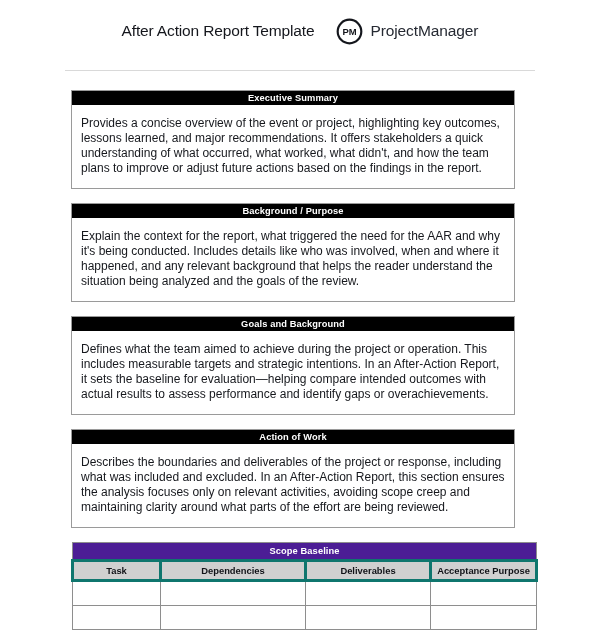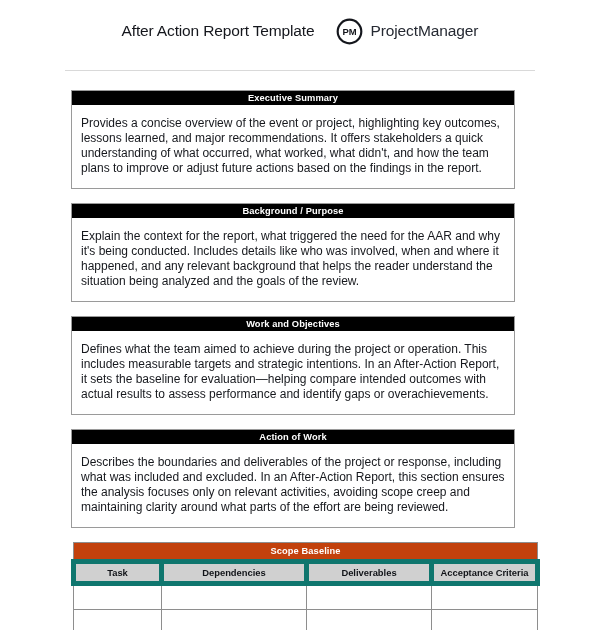--- a/index.html
+++ b/index.html
@@ -98,39 +98,39 @@
     line-height: 15px;
     color: #16181d;
     text-align: left;
   }
   table.scope-table {
     border-collapse: collapse;
     width: 464px;
     table-layout: fixed;
   }
   table.scope-table .tbl-title {
-    background: #c2410c;
+    background: #4c1d95;
     color: #ffffff;
     font-size: 9.3px;
     font-weight: 700;
     text-align: center;
     height: 14px;
     line-height: 14px;
     border: 1px solid #8e8e8e;
     letter-spacing: 0.1px;
   }
   table.scope-table th.col-head {
     background: #d0d0d0;
     color: #111318;
     font-size: 9.4px;
     font-weight: 700;
     text-align: center;
     height: 17px;
     line-height: 17px;
-    border: 5px solid #0f766e;
+    border: 3px solid #0f766e;
     padding: 0;
   }
   table.scope-table td.cell {
     background: #ffffff;
     height: 23px;
     border: 1px solid #8e8e8e;
     padding: 0;
     font-size: 9.4px;
   }
   .c1 { width: 88px; }
@@ -162,21 +162,21 @@
       <div class="section-header">Executive Summary</div>
       <div class="section-body">Provides a concise overview of the event or project, highlighting key outcomes, lessons learned, and major recommendations. It offers stakeholders a quick understanding of what occurred, what worked, what didn't, and how the team plans to improve or adjust future actions based on the findings in the report.</div>
     </div>
 
     <div class="section">
       <div class="section-header">Background / Purpose</div>
       <div class="section-body">Explain the context for the report, what triggered the need for the AAR and why it's being conducted. Includes details like who was involved, when and where it happened, and any relevant background that helps the reader understand the situation being analyzed and the goals of the review.</div>
     </div>
 
     <div class="section">
-      <div class="section-header">Work and Objectives</div>
+      <div class="section-header">Goals and Background</div>
       <div class="section-body">Defines what the team aimed to achieve during the project or operation. This includes measurable targets and strategic intentions. In an After-Action Report, it sets the baseline for evaluation—helping compare intended outcomes with actual results to assess performance and identify gaps or overachievements.</div>
     </div>
 
     <div class="section">
       <div class="section-header">Action of Work</div>
       <div class="section-body">Describes the boundaries and deliverables of the project or response, including what was included and excluded. In an After-Action Report, this section ensures the analysis focuses only on relevant activities, avoiding scope creep and maintaining clarity around what parts of the effort are being reviewed.</div>
     </div>
 
     <table class="scope-table">
       <colgroup>
@@ -186,21 +186,21 @@
           <col class="c4">
       </colgroup>
       <thead>
         <tr>
           <th class="tbl-title" colspan="4">Scope Baseline</th>
         </tr>
         <tr>
           <th class="col-head">Task</th>
           <th class="col-head">Dependencies</th>
           <th class="col-head">Deliverables</th>
-          <th class="col-head">Acceptance Criteria</th>
+          <th class="col-head">Acceptance Purpose</th>
         </tr>
       </thead>
       <tbody>
         <tr>
           <td class="cell"></td>
           <td class="cell"></td>
           <td class="cell"></td>
           <td class="cell"></td>
         </tr>
         <tr>

